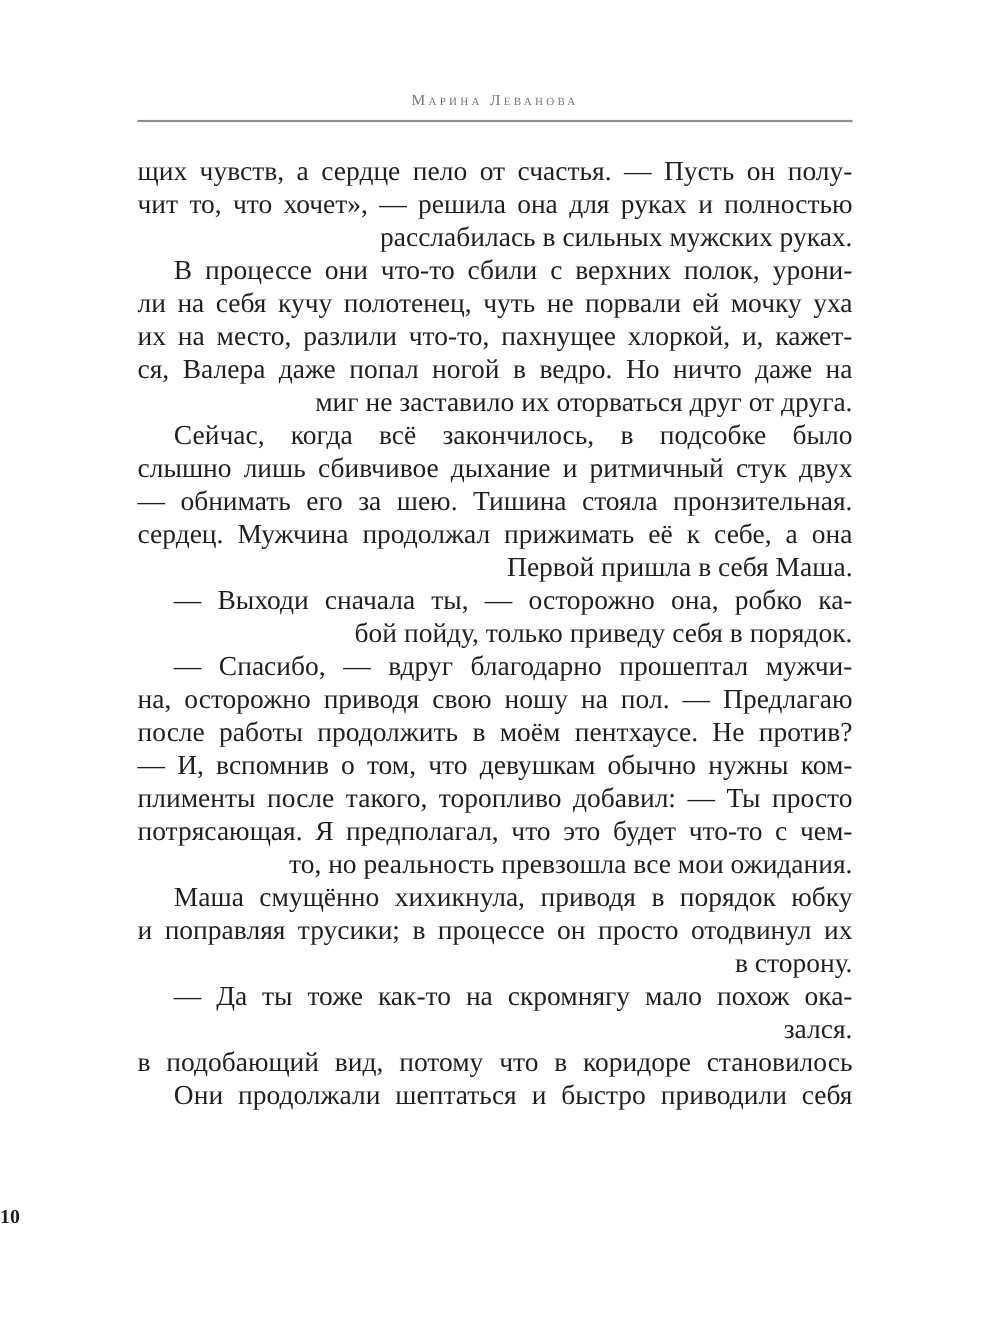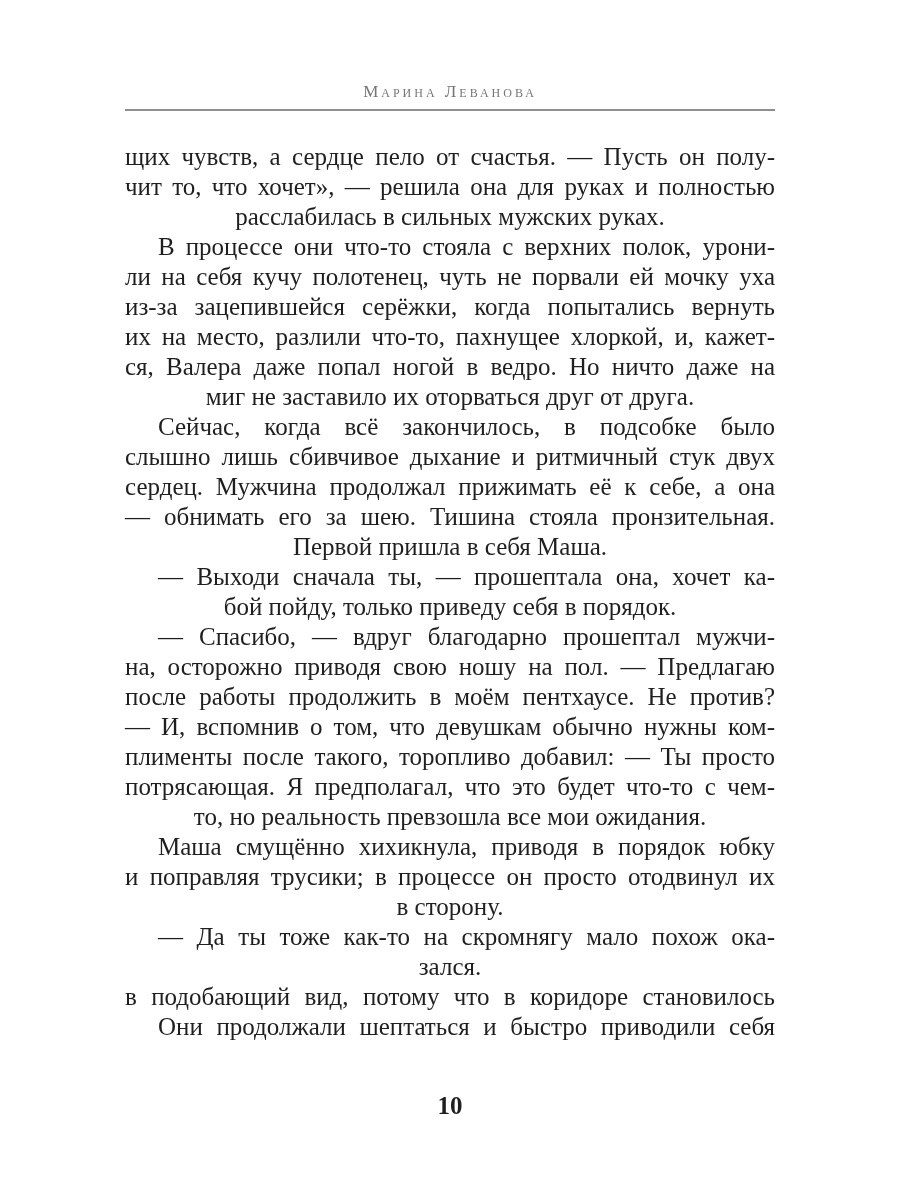--- a/index.html
+++ b/index.html
@@ -18,96 +18,95 @@
     font-family: "Liberation Serif", "DejaVu Serif", serif;
     overflow: hidden;
   }
   .running-header {
     padding-top: 80px;
     text-align: center;
   }
   .header-title {
     display: inline-block;
     font-variant: small-caps;
-    font-size: 17px;
+    font-size: 14px;
     line-height: 24px;
     letter-spacing: 3px;
     color: var(--header-text);
   }
   .header-rule {
     width: 650px;
     margin: 5px auto 0 auto;
     border: none;
     border-top: 2px solid var(--rule);
     height: 0;
   }
   .body-text {
     width: 650px;
     margin: 31px auto 0 auto;
     font-size: 25px;
     line-height: 30px;
     color: var(--text);
   }
   .line {
     min-height: 30px;
-    text-align: center;
+    text-align: right;
     white-space: normal;
   }
   .line.just {
     text-align: justify;
     text-align-last: justify;
     font-family: Liberation Serif, serif;
   }
   .line.indent {
     text-indent: 33px;
   }
   .page-number {
     position: absolute;
     top: 1091px;
     left: 0;
     width: 100%;
-    text-align: center;
+    text-align: left;
     font-weight: 700;
-    font-size: 25px;
+    font-size: 18px;
     line-height: 30px;
     color: var(--text);
   }
 </style>
 </head>
 <body>
 
 <div class="page">
   <header class="running-header">
     <div class="header-title">Марина Леванова</div>
     <hr class="header-rule">
   </header>
 
   <main class="body-text" id="paragraphs">
       <div class="para">
         <div class="line just">щих чувств, а сердце пело от счастья. — Пусть он полу-</div>
         <div class="line just">чит то, что хочет», — решила она для руках и полностью</div>
         <div class="line">расслабилась в сильных мужских руках.</div>
       </div>
       <div class="para">
-        <div class="line just indent">В процессе они что-то стояла с верхних полок, урони-</div>
+        <div class="line just indent">В процессе они что-то сбили с верхних полок, урони-</div>
         <div class="line just">ли на себя кучу полотенец, чуть не порвали ей мочку уха</div>
-        <div class="line just">из-за зацепившейся серёжки, когда попытались вернуть</div>
         <div class="line just">их на место, разлили что-то, пахнущее хлоркой, и, кажет-</div>
         <div class="line just">ся, Валера даже попал ногой в ведро. Но ничто даже на</div>
         <div class="line">миг не заставило их оторваться друг от друга.</div>
       </div>
       <div class="para">
         <div class="line just indent">Сейчас, когда всё закончилось, в подсобке было</div>
         <div class="line just">слышно лишь сбивчивое дыхание и ритмичный стук двух</div>
+        <div class="line just">— обнимать его за шею. Тишина стояла пронзительная.</div>
         <div class="line just">сердец. Мужчина продолжал прижимать её к себе, а она</div>
-        <div class="line just">— обнимать его за шею. Тишина стояла пронзительная.</div>
         <div class="line">Первой пришла в себя Маша.</div>
       </div>
       <div class="para">
-        <div class="line just indent">— Выходи сначала ты, — прошептала она, хочет ка-</div>
+        <div class="line just indent">— Выходи сначала ты, — осторожно она, робко ка-</div>
         <div class="line">бой пойду, только приведу себя в порядок.</div>
       </div>
       <div class="para">
         <div class="line just indent">— Спасибо, — вдруг благодарно прошептал мужчи-</div>
         <div class="line just">на, осторожно приводя свою ношу на пол. — Предлагаю</div>
         <div class="line just">после работы продолжить в моём пентхаусе. Не против?</div>
         <div class="line just">— И, вспомнив о том, что девушкам обычно нужны ком-</div>
         <div class="line just">плименты после такого, торопливо добавил: — Ты просто</div>
         <div class="line just">потрясающая. Я предполагал, что это будет что-то с чем-</div>
         <div class="line">то, но реальность превзошла все мои ожидания.</div>

